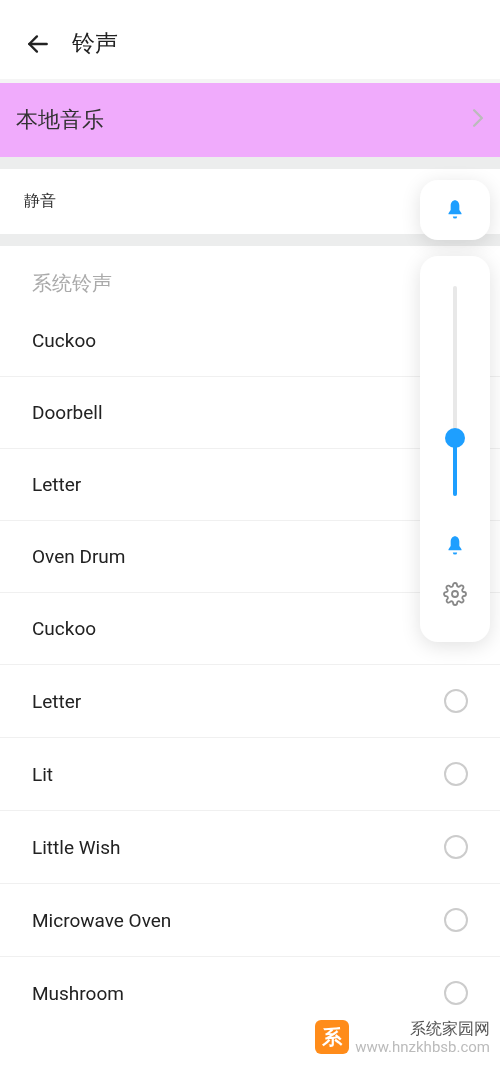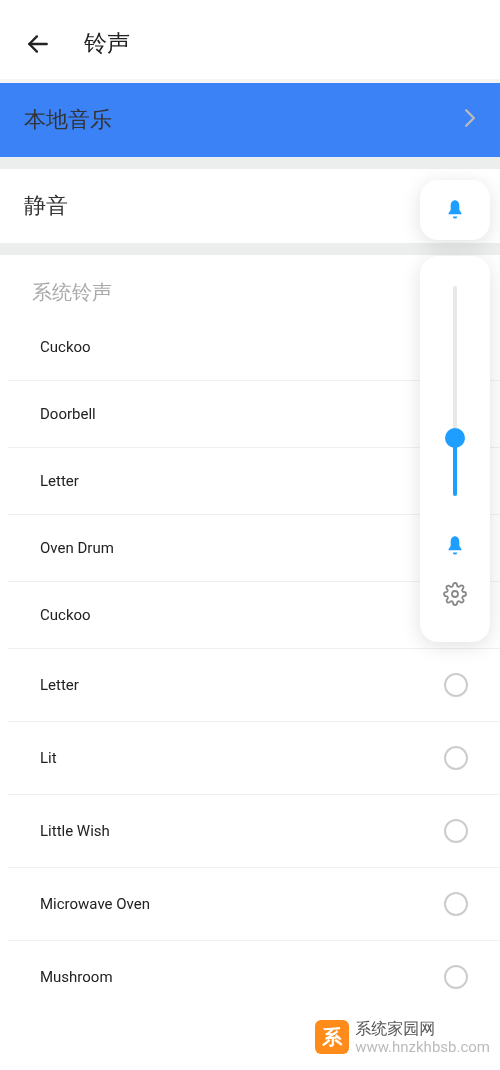--- a/index.html
+++ b/index.html
@@ -9,78 +9,77 @@
       background: #f5f5f5;
       font-family: -apple-system, BlinkMacSystemFont, "Segoe UI", Roboto, sans-serif;
       position: relative;
       overflow: hidden;
     }
     .header {
       background: #fff;
       padding: 28px 24px 20px 24px;
       display: flex;
       align-items: center;
-      gap: 32px;
+      gap: 20px;
     }
     .back-arrow {
       width: 28px;
       height: 28px;
       display: flex;
       align-items: center;
       justify-content: center;
     }
     .header-title {
       font-size: 23px;
       color: #222;
       font-weight: 500;
     }
     .local-music {
-      background: #3b82f6;
-      padding: 22px 24px;
+      background: #f0abfc;
+      padding: 22px 16px;
       display: flex;
       align-items: center;
       justify-content: space-between;
       margin-top: 4px;
     }
     .local-music-label {
       font-size: 22px;
       color: #333;
     }
     .chevron {
       color: #bbb;
       font-size: 20px;
     }
     .section-gap {
       height: 12px;
       background: #eceded;
     }
     .silent-row {
       background: #fff;
       padding: 22px 24px;
-      font-size: 22px;
+      font-size: 16px;
       color: #333;
     }
     .system-section {
       background: #fff;
       padding-top: 24px;
     }
     .section-header {
       font-size: 20px;
       color: #aaa;
       padding: 0 32px 8px 32px;
     }
     .ringtone-item {
       display: flex;
       align-items: center;
       justify-content: space-between;
       padding: 24px 32px;
       border-bottom: 1px solid #f0f0f0;
-      font-size: 15px;
+      font-size: 19px;
       color: #222;
-      margin-left: 8px;
     }
     .ringtone-item:last-child { border-bottom: none; }
     .radio {
       width: 24px;
       height: 24px;
       border: 2px solid #ccc;
       border-radius: 50%;
       flex-shrink: 0;
     }
     .volume-panel {
@@ -163,21 +162,21 @@
       height: 34px;
       background: #FF8C1A;
       border-radius: 6px;
       color: #fff;
       display: flex;
       align-items: center;
       justify-content: center;
       font-size: 20px;
       font-weight: bold;
     }
-    .watermark-text { display: flex; flex-direction: column; line-height: 1.2; }
+    .watermark-text { display: flex; flex-direction: column; line-height: 1.2; align-items: flex-end; }
     .watermark-main { color: #555; font-size: 16px; }
     .watermark-sub { color: #bbb; font-size: 15px; }
     .scroll-area {
       height: 820px;
       overflow: hidden;
     }
   </style>
 </head>
 <body>
 

